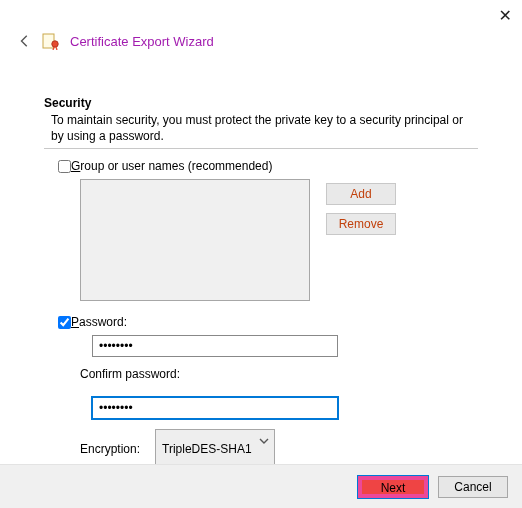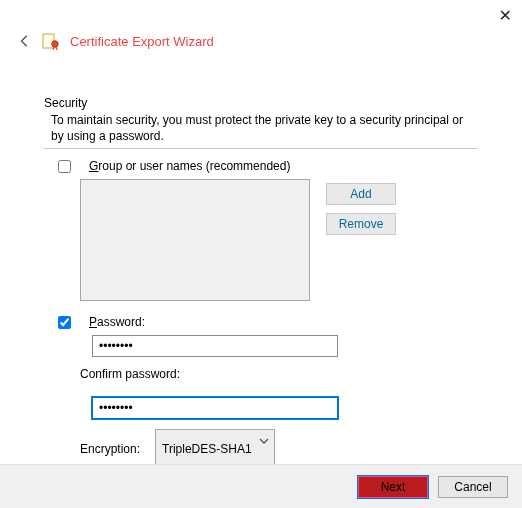--- a/index.html
+++ b/index.html
@@ -2,42 +2,42 @@
 <html><head>
 <meta charset="utf-8">
 <style>
   html,body{margin:0;padding:0;font-family:"Segoe UI",Tahoma,sans-serif;font-size:12px;color:#000;background:#fff}
   #wizard{position:relative;width:522px;height:508px;background:#fff}
   .close{position:absolute;top:6px;right:10px;font-size:16px;color:#222;cursor:default}
   .hdr{position:absolute;top:32px;left:18px;display:flex;align-items:center;gap:10px}
   .back{width:14px;height:14px;color:#555}
   .back svg{display:block}
   .cert-ico{width:18px;height:18px}
-  .title{color:#ef4444;font-size:13px}
+  .title{color:#a21caf;font-size:13px}
   .body{position:absolute;top:96px;left:44px;right:44px}
-  .sec-h{font-weight:400;margin-bottom:2px}
+  .sec-h{font-weight:700;margin-bottom:2px}
   .sec-d{margin-left:7px;line-height:1.35;margin-bottom:4px}
   .rule{border:none;border-top:1px solid #c8c8c8;margin:0 0 10px 0}
   .row{margin-left:14px}
-  .cb{display:flex;align-items:center;gap:18px;margin-bottom:6px}
+  .cb{display:flex;align-items:center;gap:0;margin-bottom:6px}
   .cb input{width:13px;height:13px;margin:0}
   .und::first-letter{text-decoration:underline}
   .grp{display:flex;gap:16px;margin-left:22px;margin-bottom:14px}
   .listbox{width:228px;height:120px;border:1px solid #a7a7a7;background:#f0f0f0}
   .btncol{display:flex;flex-direction:column;gap:8px;padding-top:4px}
-  .wbtn{width:70px;height:22px;border:1px solid #c8c8c8;background:#e9e9e9;color:#0369a1;font-family:inherit;font-size:12px}
+  .wbtn{width:70px;height:22px;border:1px solid #c8c8c8;background:#e9e9e9;color:#c2410c;font-family:inherit;font-size:12px}
   .lbl{margin-left:22px;margin-bottom:16px}
   .tin{display:block;margin-left:34px;width:246px;height:22px;border:1px solid #888;padding:0 6px;font-family:inherit;font-size:12px;box-sizing:border-box;margin-bottom:10px}
   .tin.focus{border:1px solid #0078d7;outline:1px solid #0078d7}
   .enc{display:flex;align-items:center;gap:15px;margin-left:22px;margin-top:6px}
   .sel{position:relative;width:120px;height:40px;border:1px solid #a7a7a7;background:#eee;display:flex;align-items:center;padding:0 22px 0 6px;box-sizing:border-box}
   .sel .chev{position:absolute;right:5px;top:5px;width:10px;height:10px;color:#555}
   .footer{position:absolute;left:0;right:0;bottom:0;height:44px;background:#f0f0f0;border-top:1px solid #e3e3e3;display:flex;justify-content:flex-end;align-items:center;gap:10px;padding-right:14px;box-sizing:border-box}
   .fbtn{width:70px;height:22px;border:1px solid #a7a7a7;background:#e7e7e7;font-family:inherit;font-size:12px}
-  .fbtn.def{border:1px solid #ec4899;outline:1px solid #0078d7;background:#b91c1c}
+  .fbtn.def{border:4px solid #ec4899;outline:1px solid #0078d7;background:#ef4444}
 </style>
 </head>
 <body>
 <div id="wizard">
 
   <div class="close">✕</div>
 
   <div class="hdr">
     <span class="back">
       <svg viewBox="0 0 16 16">

